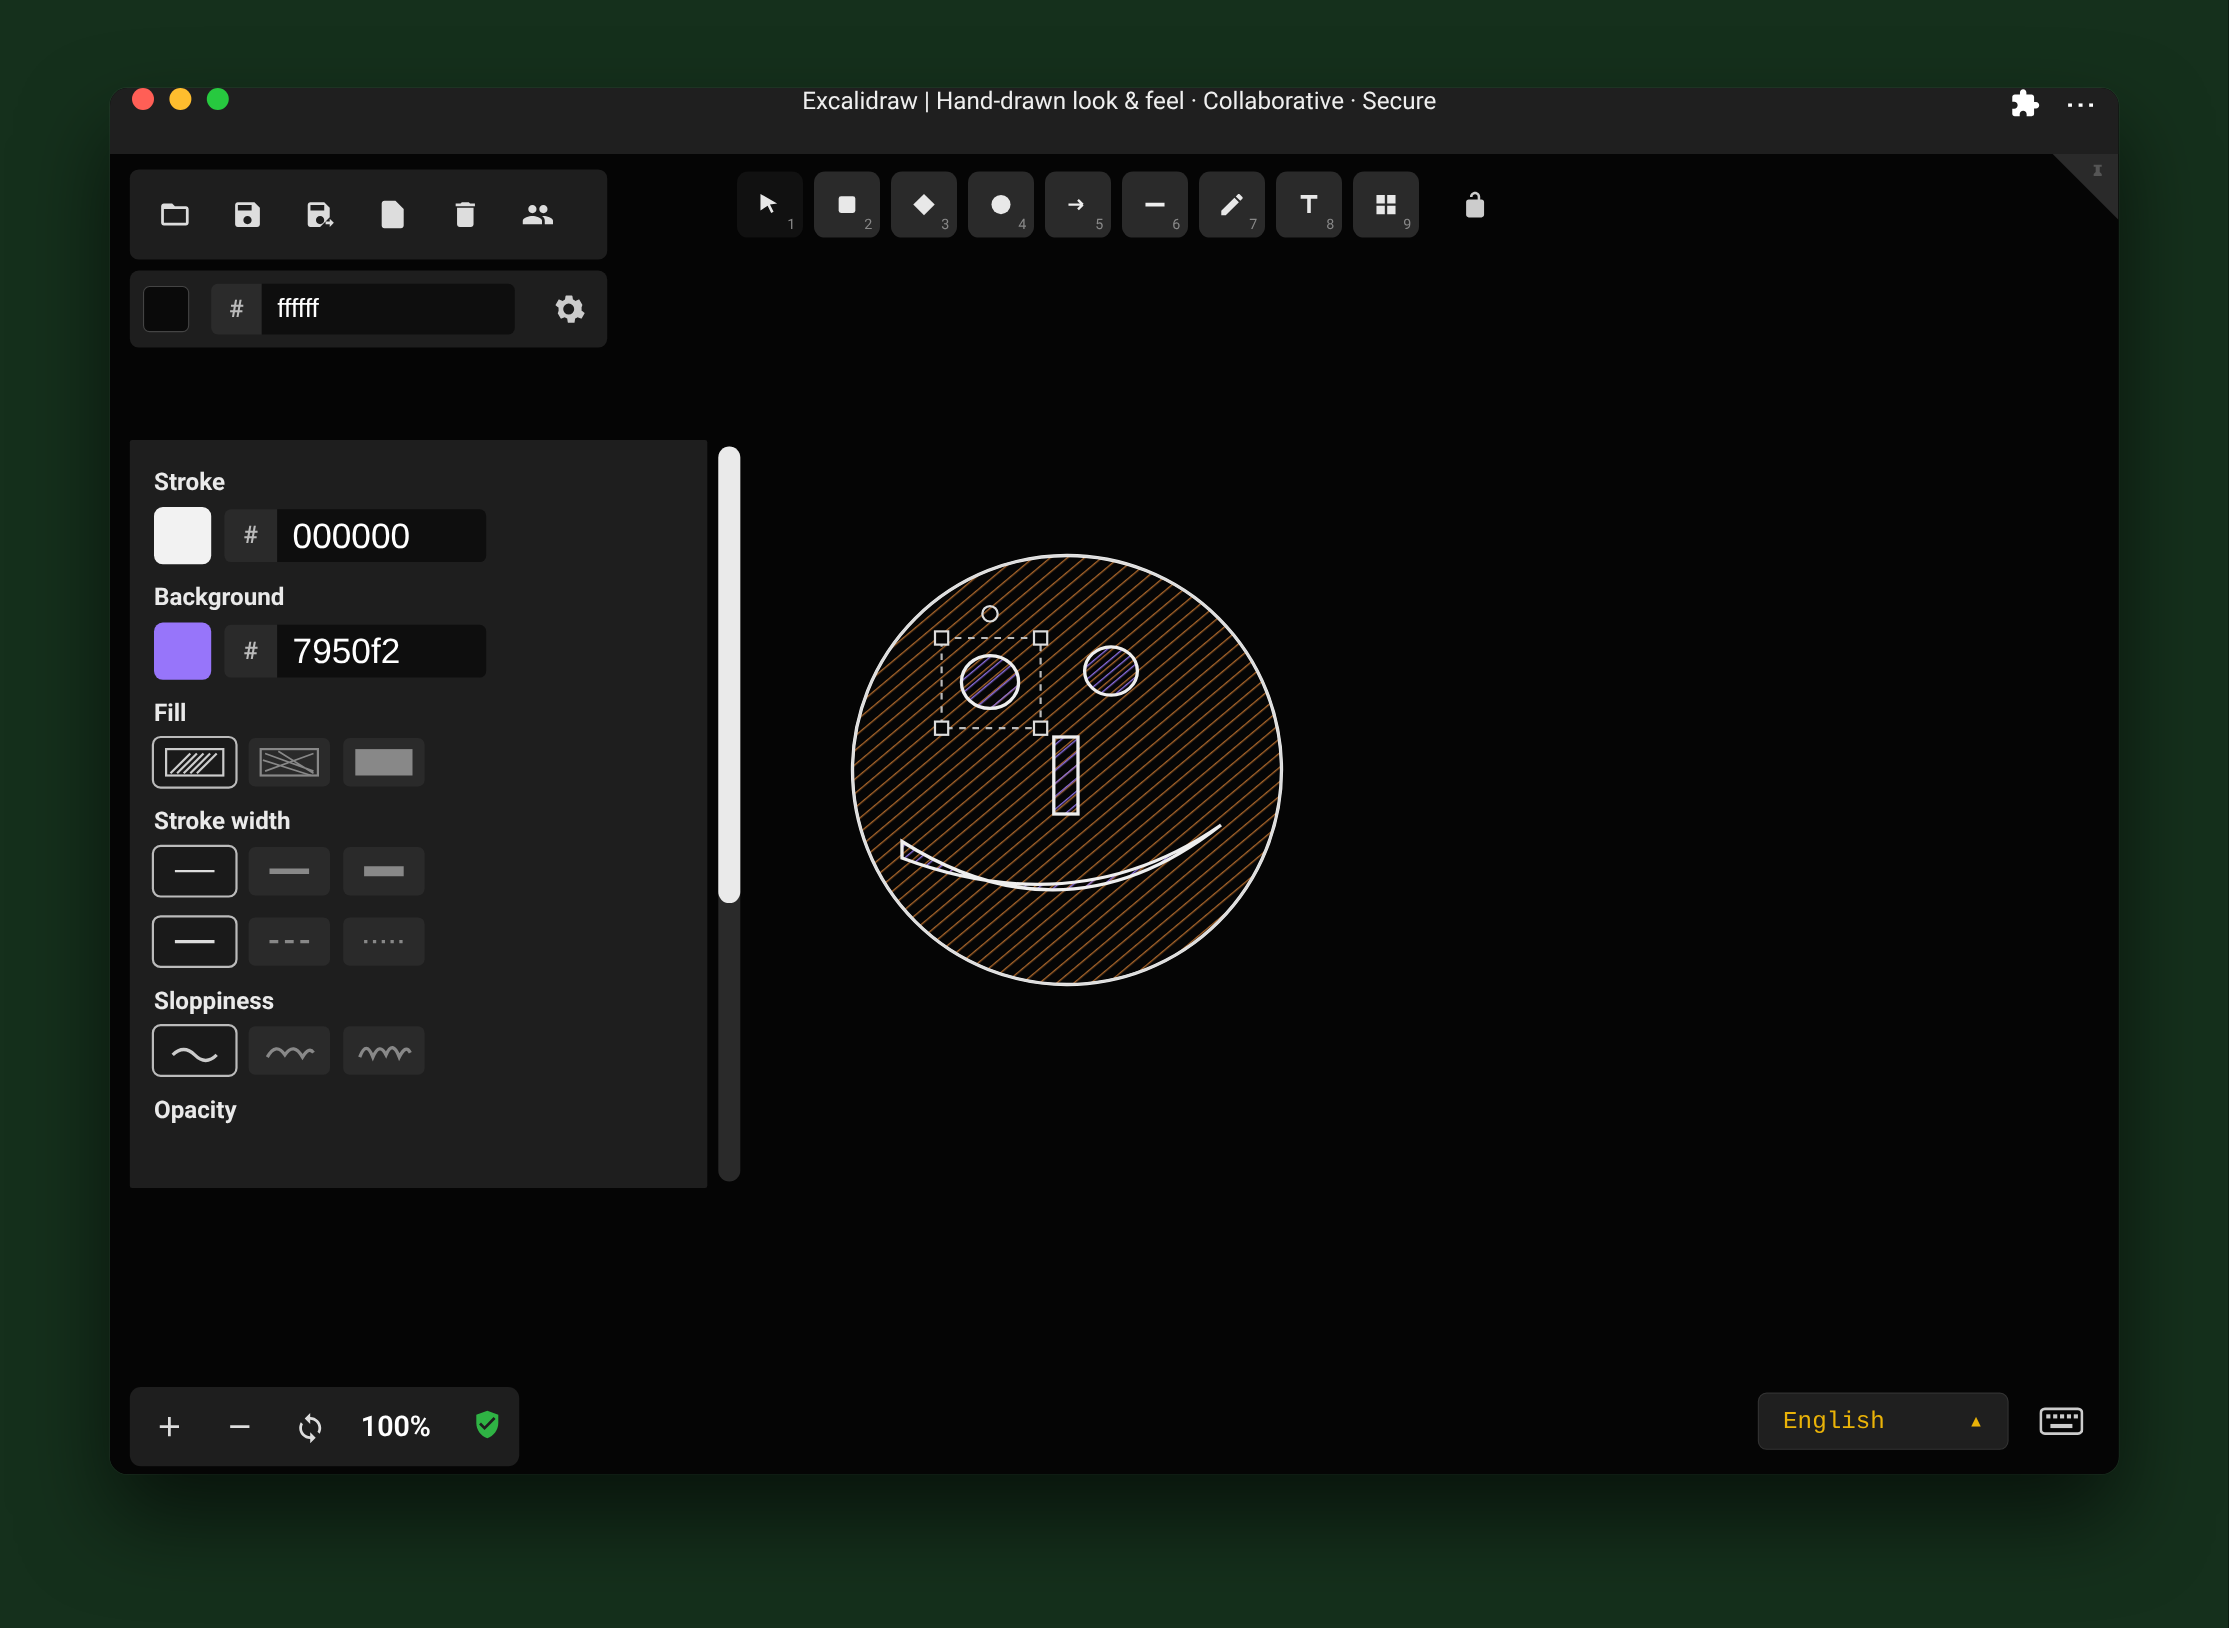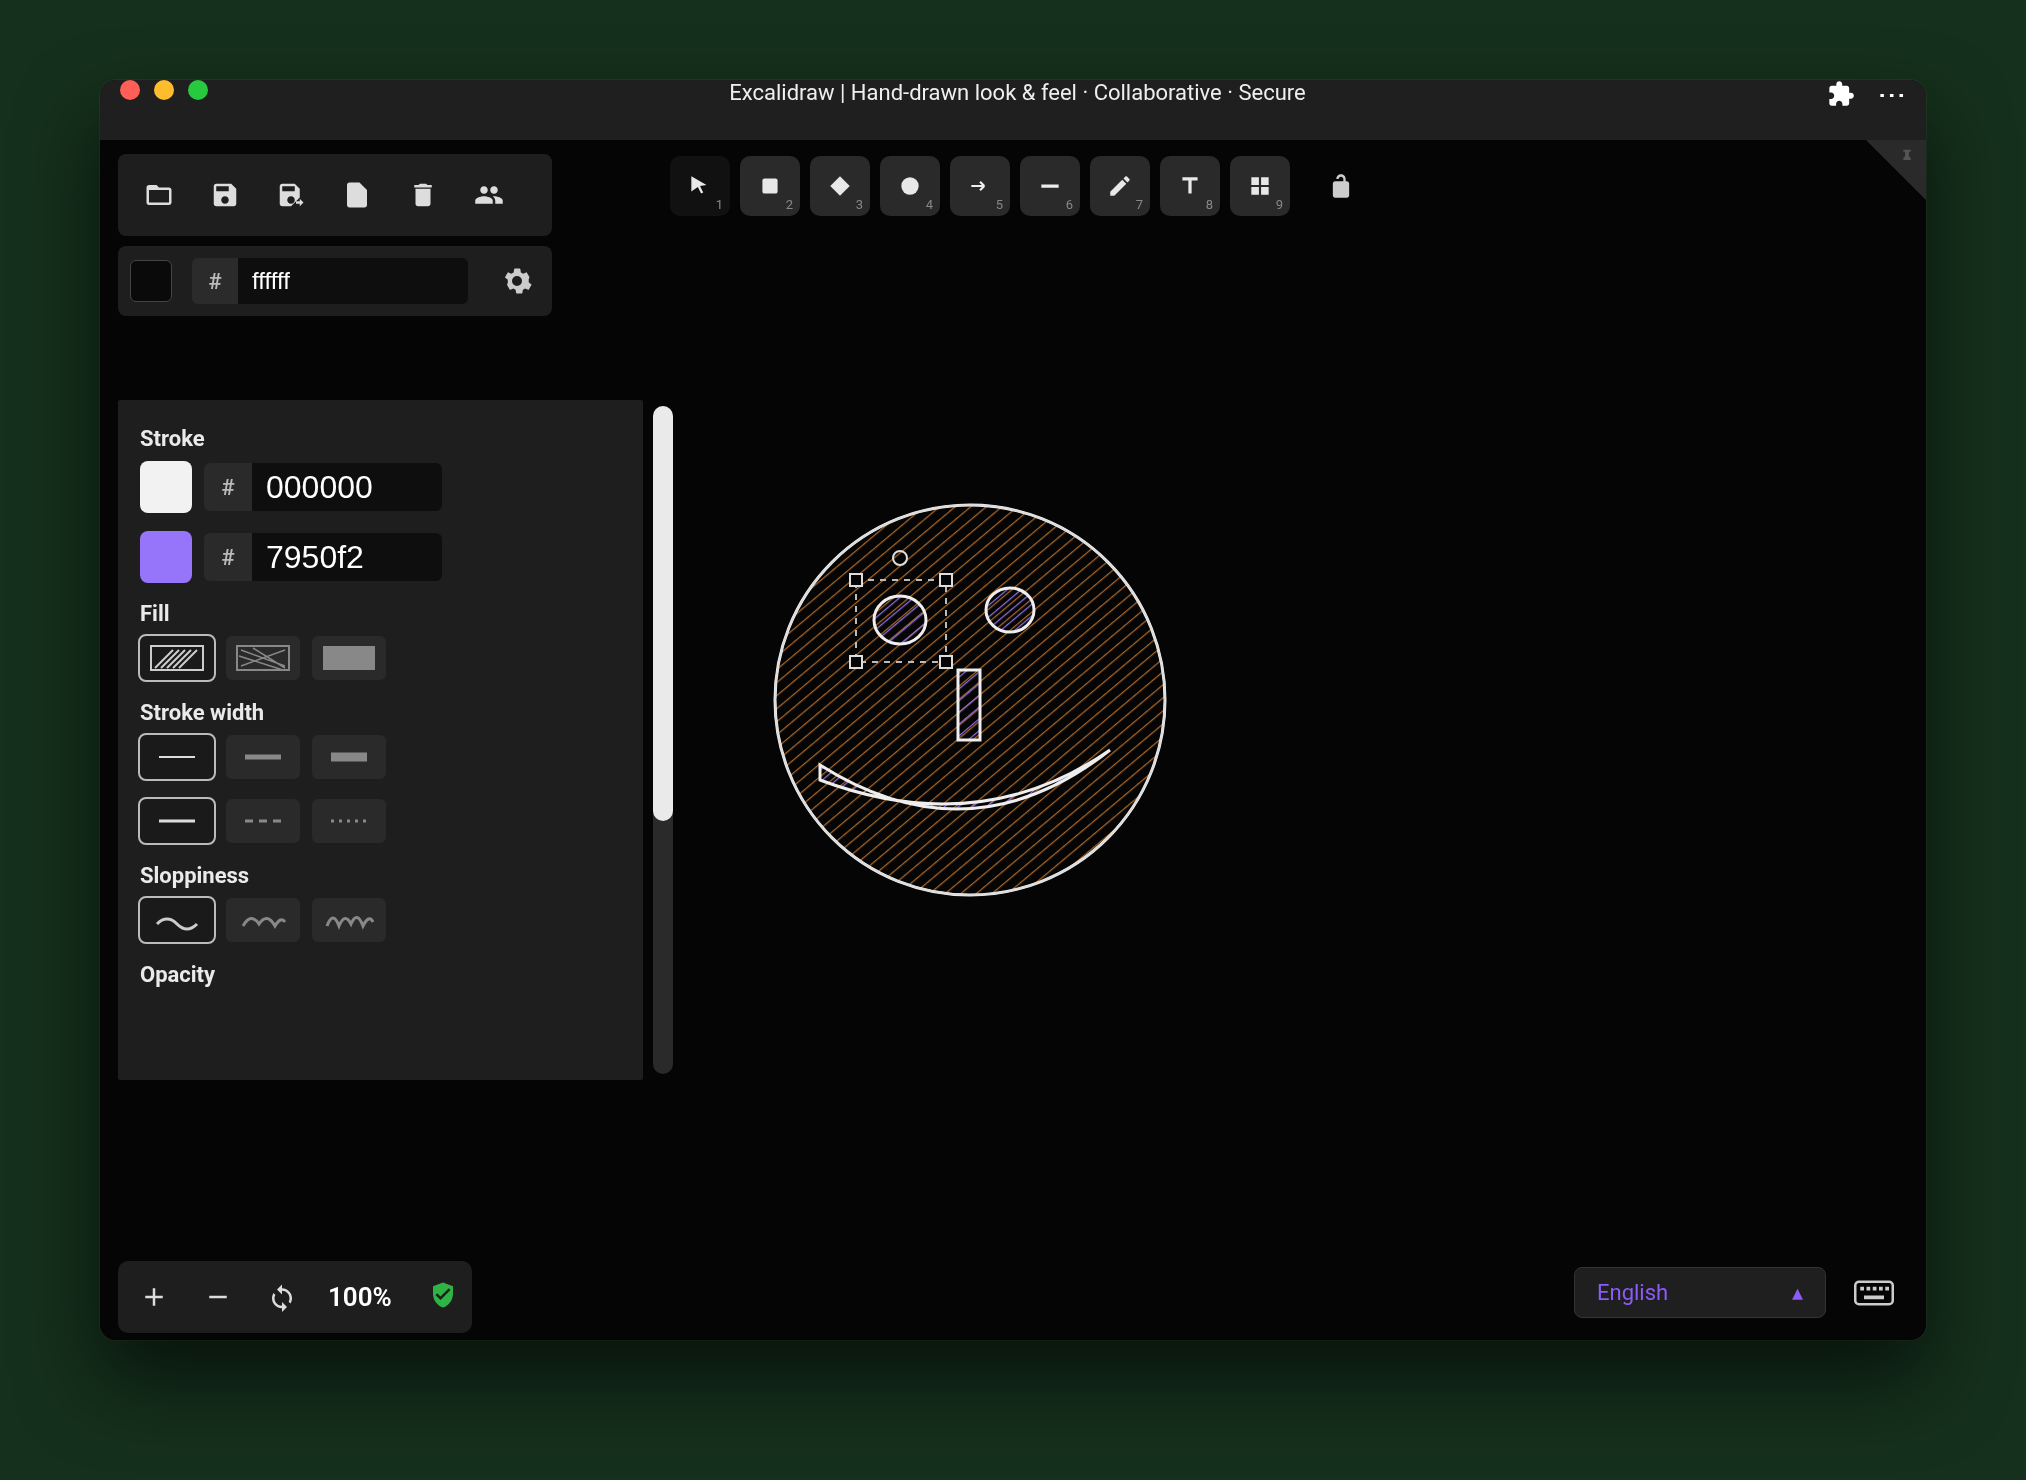--- a/index.html
+++ b/index.html
@@ -94,21 +94,21 @@
   .canvas { position:absolute; inset:0; pointer-events:none; }
 
   
   .bottom-left { position:absolute; bottom:7px; left:18px; display:flex; align-items:center; gap:8px; background:#1e1e1e; padding:8px 14px 8px 8px; border-radius:10px; }
   .bottom-left .icon-btn { width:56px; height:56px; }
   .zoom-text { color:#fff; font-size:26px; font-weight:600; padding:0 10px; }
   .shield { margin-left:18px; }
   .shield svg { width:30px; height:30px; fill:#2fb344; }
 
   .bottom-right { position:absolute; bottom:22px; right:22px; display:flex; align-items:center; gap:18px; }
-  .lang-select { background:#1f1f1f; color:#8b5cf6; font-size:22px; padding:12px 22px; border-radius:8px; width:252px; display:flex; justify-content:space-between; align-items:center; cursor:pointer; border:1px solid #333; }
+  .lang-select { background:#1f1f1f; color:#eab308; font-size:22px; padding:12px 22px; border-radius:8px; width:228px; display:flex; justify-content:space-between; align-items:center; cursor:pointer; border:1px solid #333;font-family:Liberation Mono, monospace; }
   .kbd-btn { width:60px; height:48px; display:flex;align-items:center;justify-content:center; cursor:pointer; }
   .kbd-btn svg{width:40px;height:30px;fill:#ccc;}
 
   
   .dog-ear { position:absolute; top:0; right:0; width:0;height:0; border-left:60px solid transparent; border-top:60px solid #2a2a2a; }
   .dog-ear-icon{ position:absolute; top:8px; right:8px;}
   .dog-ear-icon svg{width:22px;height:22px;fill:#555;}
 </style>
 </head>
 <body>
@@ -252,20 +252,21 @@
 
     <div class="props-shell">
       <div class="props">
         <div class="prop-label">Stroke</div>
         <div class="prop-row">
           <div class="swatch" style="background:#f2f2f2;"></div>
           <div class="hash-sm">#</div>
           <input class="ci-sm" value="000000" style="">
         </div>
 
+        <div class="prop-label">Background</div>
         <div class="prop-row">
           <div class="swatch" style="background:#9775fa;"></div>
           <div class="hash-sm">#</div>
           <input class="ci-sm" value="7950f2" style="">
         </div>
 
         <div class="prop-label">Fill</div>
         <div class="option-row">
           <div class="option-btn selected">
             <svg viewBox="0 0 56 28">

